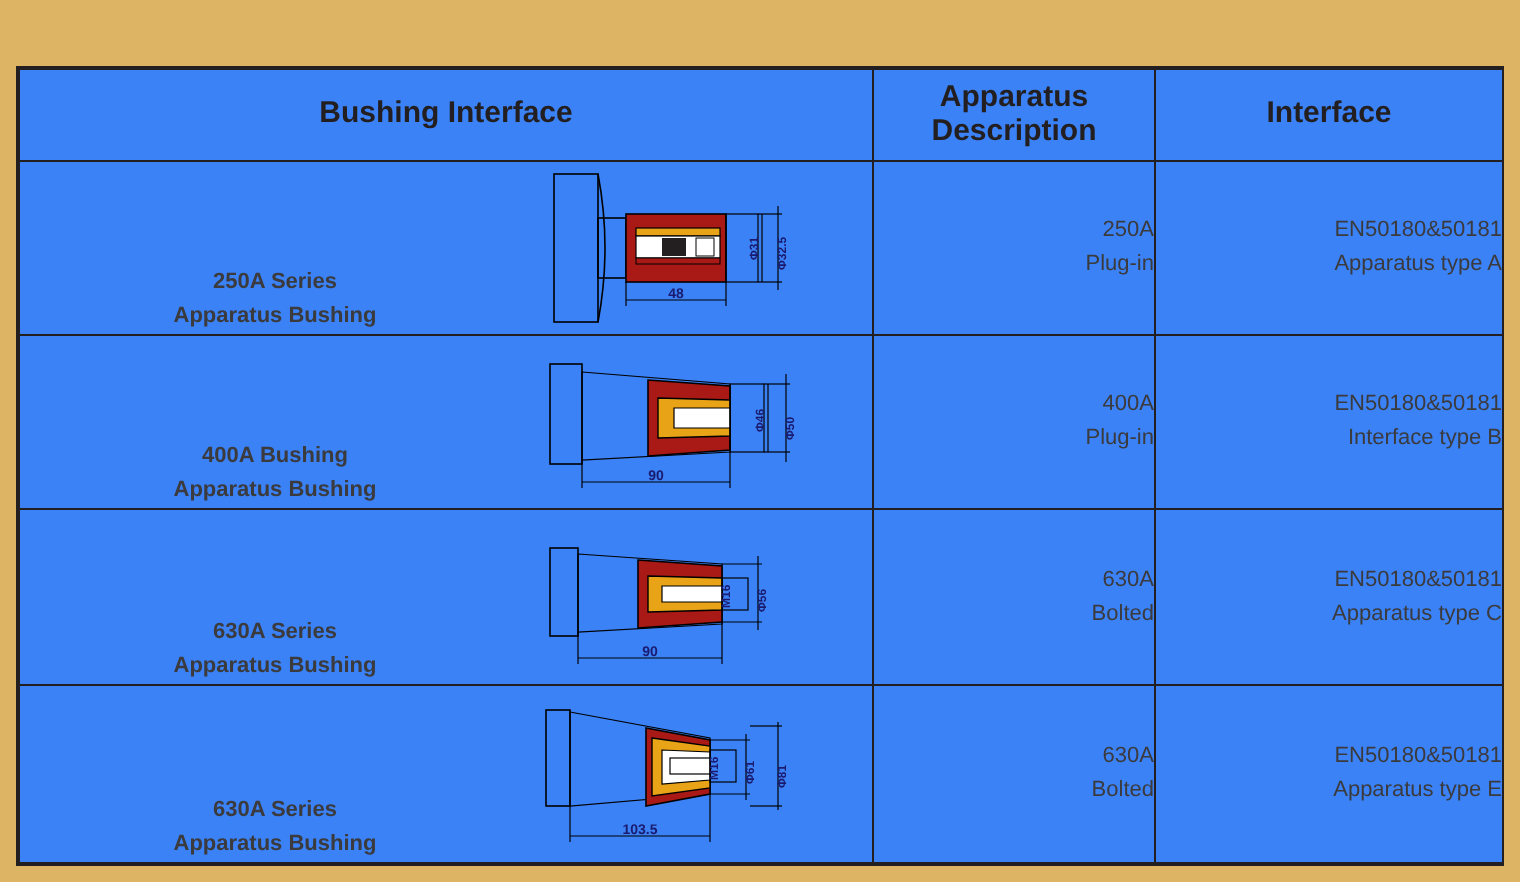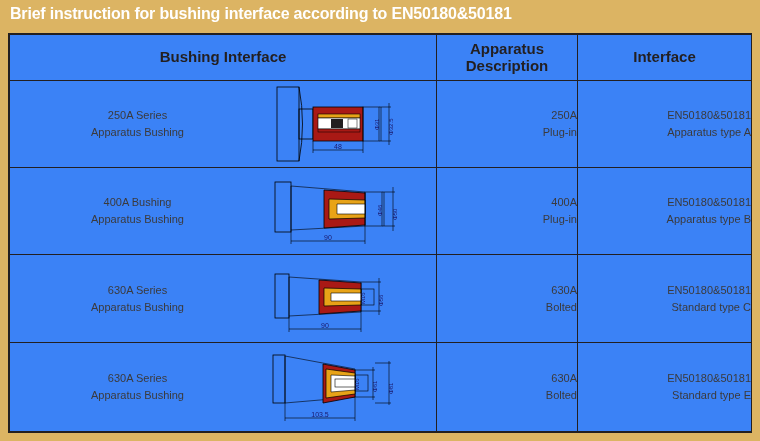--- a/index.html
+++ b/index.html
@@ -43,21 +43,21 @@
     line-height:1.12;
   }
   table.main td{
     font-size:11px;color:#3b3a3c;
     line-height:1.5;
   }
   .col-a{width:427px;}
   .col-b{width:141px;}
   .col-c{width:174px;}
   .cellrow{
-    display:flex;align-items:center;width:100%;height:100%;
+    display:flex;align-items:flex-end;width:100%;height:100%;font-weight:bold;
   }
   .name-cell{
     width:255px;flex:0 0 255px;
     text-align:center;
     font-size:11px;color:#3b3a3c;line-height:1.55;
   }
   .draw-cell{
     flex:1 1 auto;height:100%;
     display:flex;align-items:center;justify-content:flex-start;
     padding-left:4px;
@@ -68,21 +68,20 @@
   .dim-txt{font-family:"Liberation Sans", sans-serif;font-size:7px;fill:#1a1a6e;}
   .dim-txt-s{font-family:"Liberation Sans", sans-serif;font-size:6px;fill:#1a1a6e;}
   .ln{stroke:#000;stroke-width:0.8;fill:none;}
   .lnthin{stroke:#000;stroke-width:0.6;fill:none;}
 </style>
 </head>
 <body>
 
 <div class="page">
 
-  <div class="title">Brief instruction for bushing interface according to EN50180&amp;50181</div>
 
   <div class="table-wrap">
     <table class="main">
       <colgroup>
         <col class="col-a">
           <col class="col-b">
           <col class="col-c">
       </colgroup>
       <thead>
         <tr>
@@ -186,21 +185,21 @@
           </td>
           <td>
             <div class="two-line">
               <div>400A</div>
               <div>Plug-in</div>
             </div>
           </td>
           <td>
             <div class="two-line">
               <div>EN50180&amp;50181</div>
-              <div>Apparatus type B</div>
+              <div>Interface type B</div>
             </div>
           </td>
         </tr>
 
         <tr>
           <td>
             <div class="cellrow">
               <div class="name-cell">
                 <div>630A Series</div>
                 <div>Apparatus Bushing</div>
@@ -231,21 +230,21 @@
           </td>
           <td>
             <div class="two-line">
               <div>630A</div>
               <div>Bolted</div>
             </div>
           </td>
           <td>
             <div class="two-line">
               <div>EN50180&amp;50181</div>
-              <div>Standard type C</div>
+              <div>Apparatus type C</div>
             </div>
           </td>
         </tr>
 
         <tr>
           <td>
             <div class="cellrow">
               <div class="name-cell">
                 <div>630A Series</div>
                 <div>Apparatus Bushing</div>
@@ -282,21 +281,21 @@
           </td>
           <td>
             <div class="two-line">
               <div>630A</div>
               <div>Bolted</div>
             </div>
           </td>
           <td>
             <div class="two-line">
               <div>EN50180&amp;50181</div>
-              <div>Standard type E</div>
+              <div>Apparatus type E</div>
             </div>
           </td>
         </tr>
 
       </tbody>
     </table>
   </div>
 
 </div>
 

